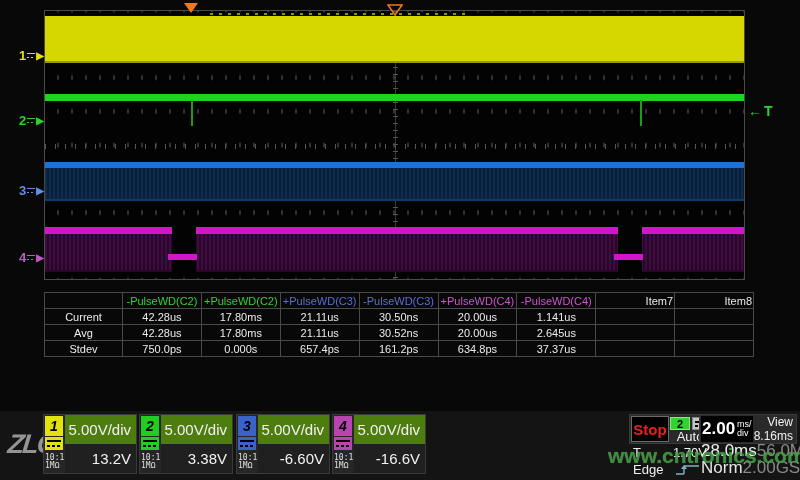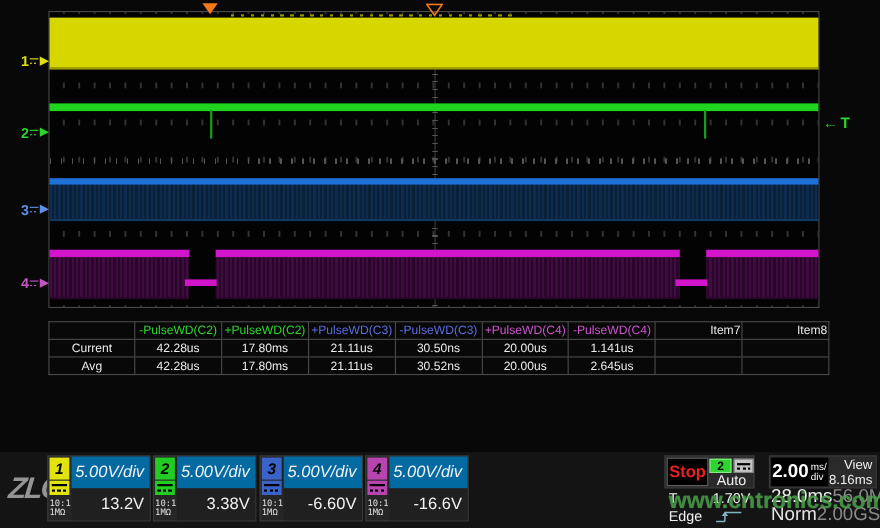--- a/index.html
+++ b/index.html
@@ -88,24 +88,24 @@
     font-style:italic; display:flex; align-items:center; justify-content:center; }
   .coup { width:18px; height:13px; margin-top:1px;
     background:
       linear-gradient(#000 0 0) 2px 3px/14px 2px no-repeat,
       repeating-linear-gradient(to right, #000 0 3px, transparent 3px 5px) 2px 8px/14px 2px no-repeat;
   }
   .probe { font-size:8px; line-height:8px; color:#e0e0e0; margin-top:4px; font-family:"DejaVu Sans Mono", monospace; }
   .chvals { position:absolute; left:21px; top:0; right:0; bottom:0; }
   .chscale, .choffset { height:29px; display:flex; align-items:center;
     justify-content:flex-end; padding-right:5px; font-size:15px; color:#f2f2f2; }
-  .chscale { background:#0369a1;font-style:italic; }
+  .chscale { background:#4d7c0f; }
   .choffset { background:#202020; }
 
-  .trigbox { position:absolute; left:604px; top:3px; width:82px; height:64px; }
+  .trigbox { position:absolute; left:629px; top:3px; width:82px; height:64px; }
   .trig-r1 { height:30px; background:#2a2a2a; border:1px solid #3a3a3a;
     display:flex; }
   .stopbox { width:38px; height:26px; margin:1px; background:#000; border:1px solid #6a6a6a;
     display:flex; align-items:center; justify-content:center;
     color:#e82020; font-size:15px; font-weight:bold; }
   .srccol { flex:1; display:flex; flex-direction:column; align-items:center; }
   .srcrow { display:flex; gap:2px; margin-top:2px; }
   .srcbadge { width:20px; height:13px; background:#2fd42f; color:#000; font-size:11px;
     font-weight:bold; display:flex; align-items:center; justify-content:center;
     border:1px solid #8ae88a; }
@@ -237,20 +237,31 @@
       <td>Avg</td>
       <td>42.28us</td>
       <td>17.80ms</td>
       <td>21.11us</td>
       <td>30.52ns</td>
       <td>20.00us</td>
       <td>2.645us</td>
       <td></td>
       <td></td>
     </tr>
+    <tr>
+      <td>Stdev</td>
+      <td>750.0ps</td>
+      <td>0.000s</td>
+      <td>657.4ps</td>
+      <td>161.2ps</td>
+      <td>634.8ps</td>
+      <td>37.37us</td>
+      <td></td>
+      <td></td>
+    </tr>
   </tbody>
     </table>
 
   <div class="bar">
     <div class="logo"><span>ZLG</span><sup>®</sup></div>
 
     <div class="chbox" style="left:43px;">
       <div class="badgecol">
         <div class="numbadge" style="background:#e2e20c;">1</div>
         <div class="coup" style="background-color:#e2e20c;"></div>

